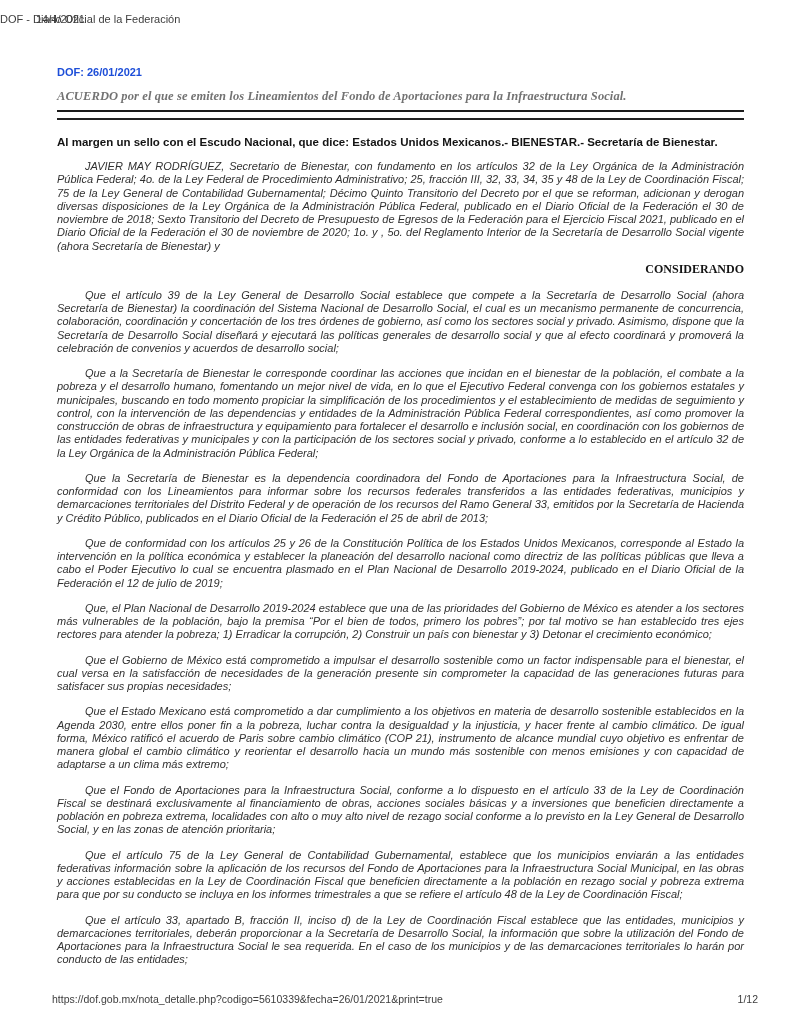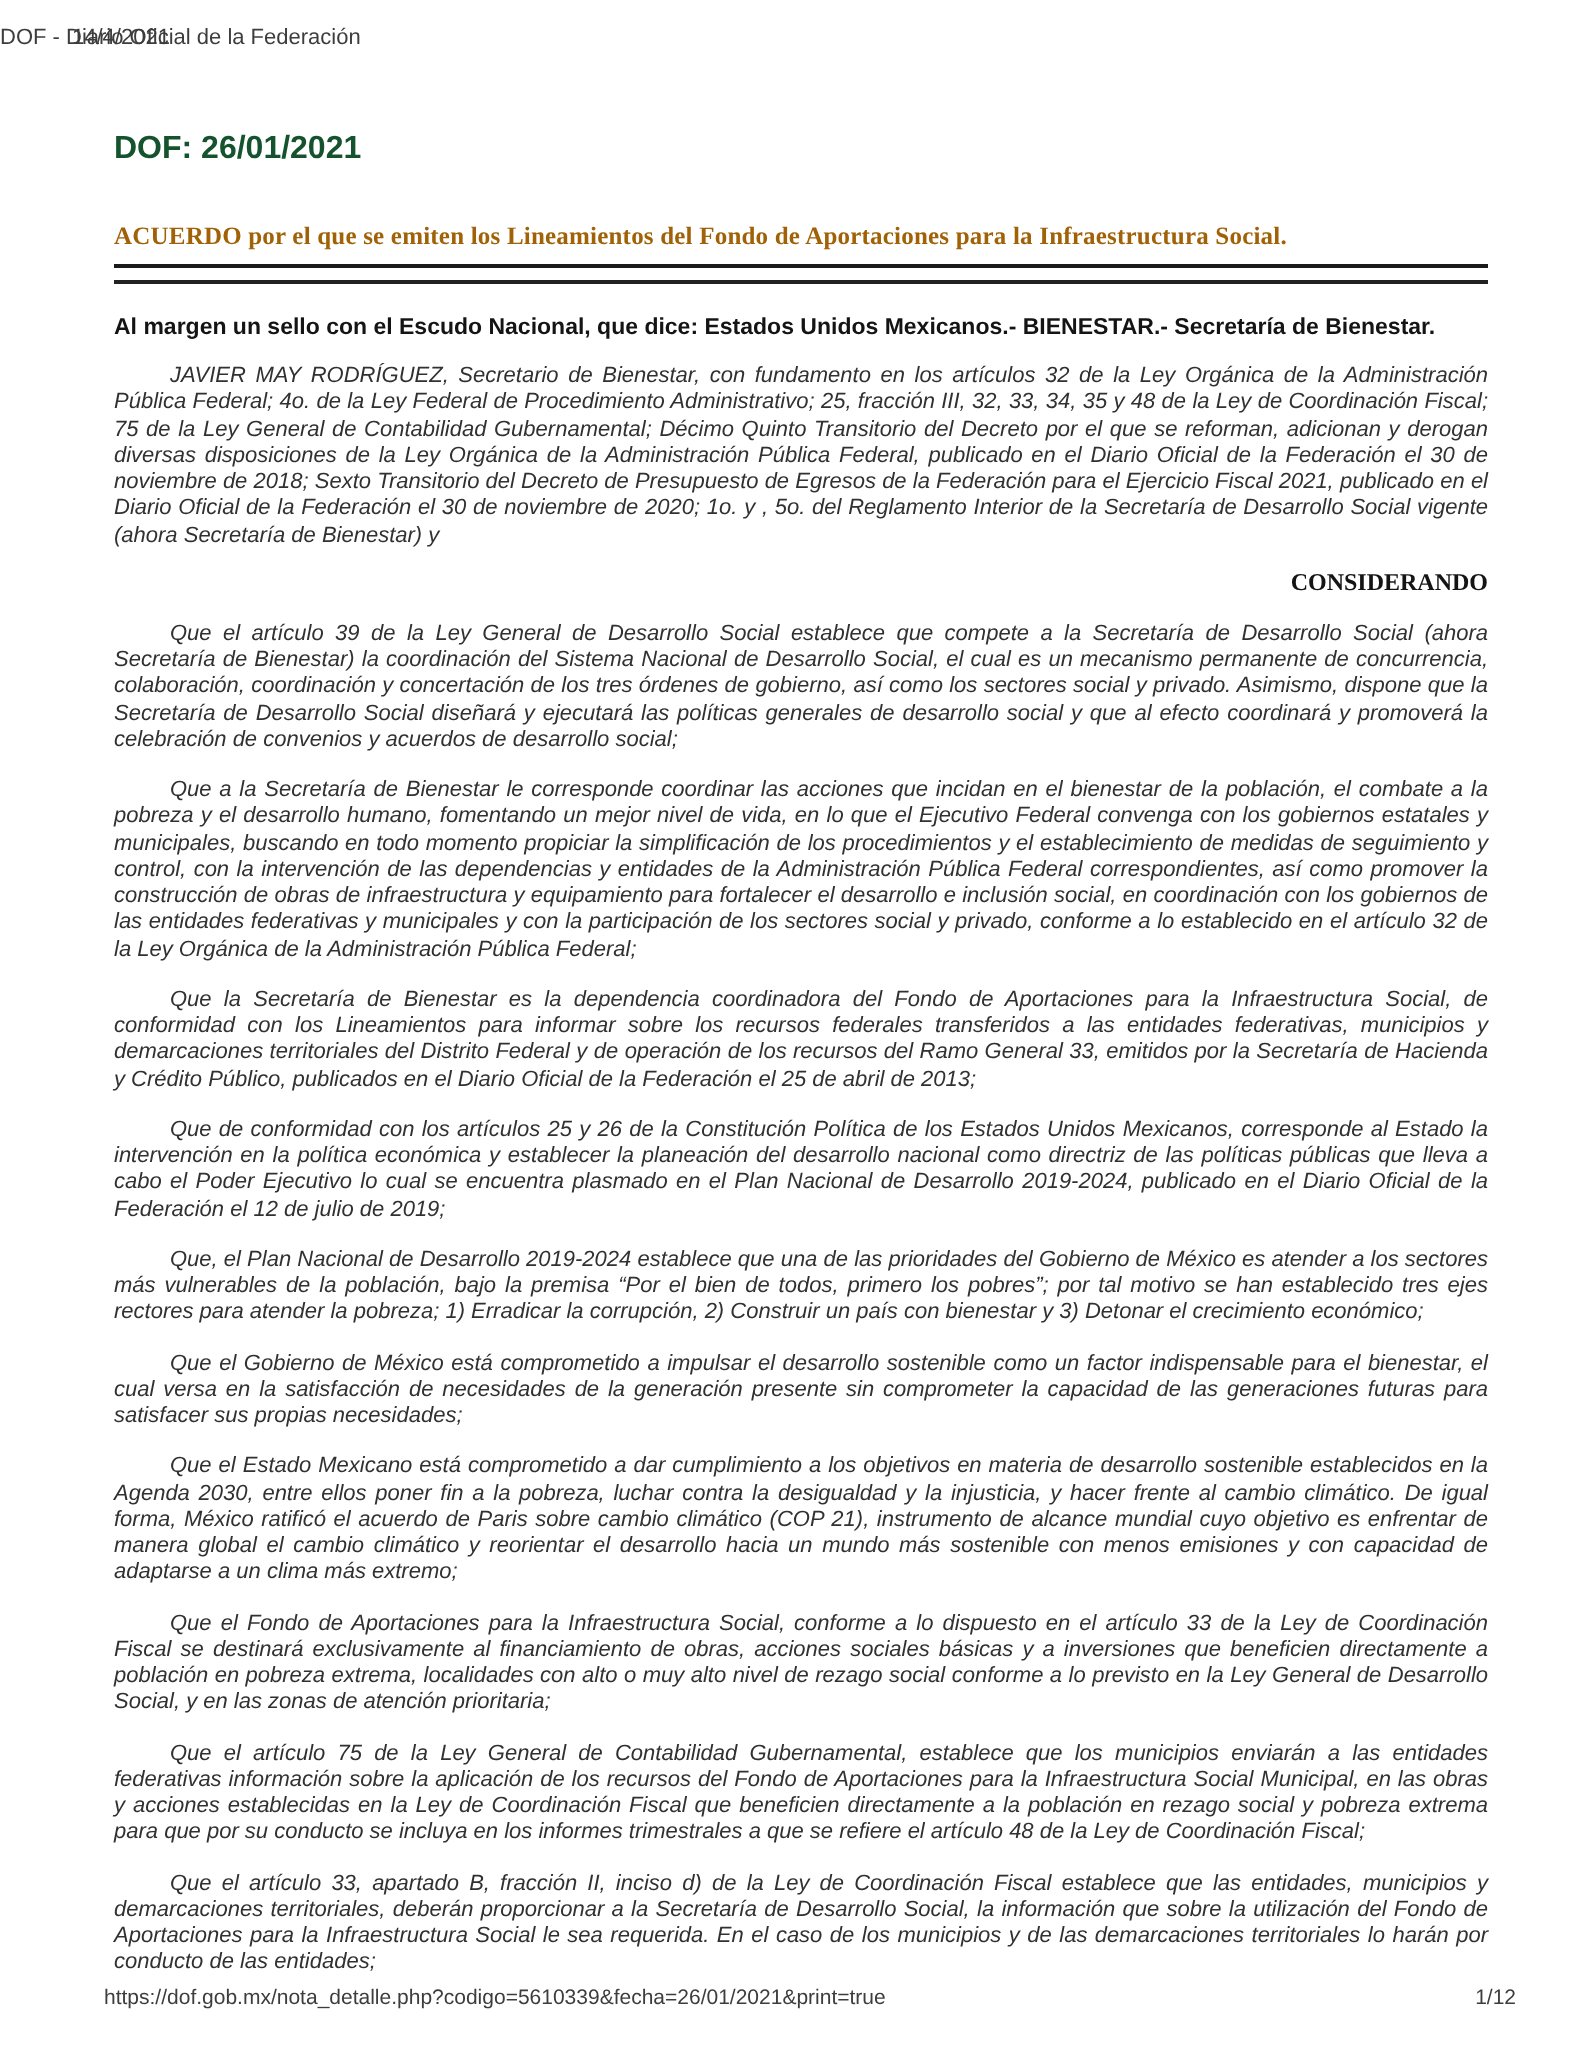--- a/index.html
+++ b/index.html
@@ -24,33 +24,34 @@
   .ph-title { position: absolute; left: 0; right: 0; top: 0; }
 
   .content {
     position: absolute;
     top: 0;
     left: 57px;
     right: 47px;
   }
   .dof-date {
     margin: 66px 0 0 0;
-    font-size: 16px;
+    font-size: 11px;
     font-weight: bold;
-    color: #14532d;
+    color: #1d4ed8;
   }
   .doc-title {
-    margin: 27px 0 0 0;
+    margin: 11px 0 0 0;
     font-family: "Liberation Serif", serif;
     font-size: 12.5px;
     font-weight: bold;
-    color: #a16207;
+    color: #737373;
     padding-bottom: 6px;
     border-bottom: 2.5px solid #1a1a1a;
     letter-spacing: 0.1px;
+    font-style: italic;
   }
   .rule2 {
     height: 0;
     border: 0;
     border-top: 2px solid #222222;
     margin: 6px 0 0 0;
   }
   .seal-line {
     margin: 16px 0 0 0;
     font-size: 11.5px;

